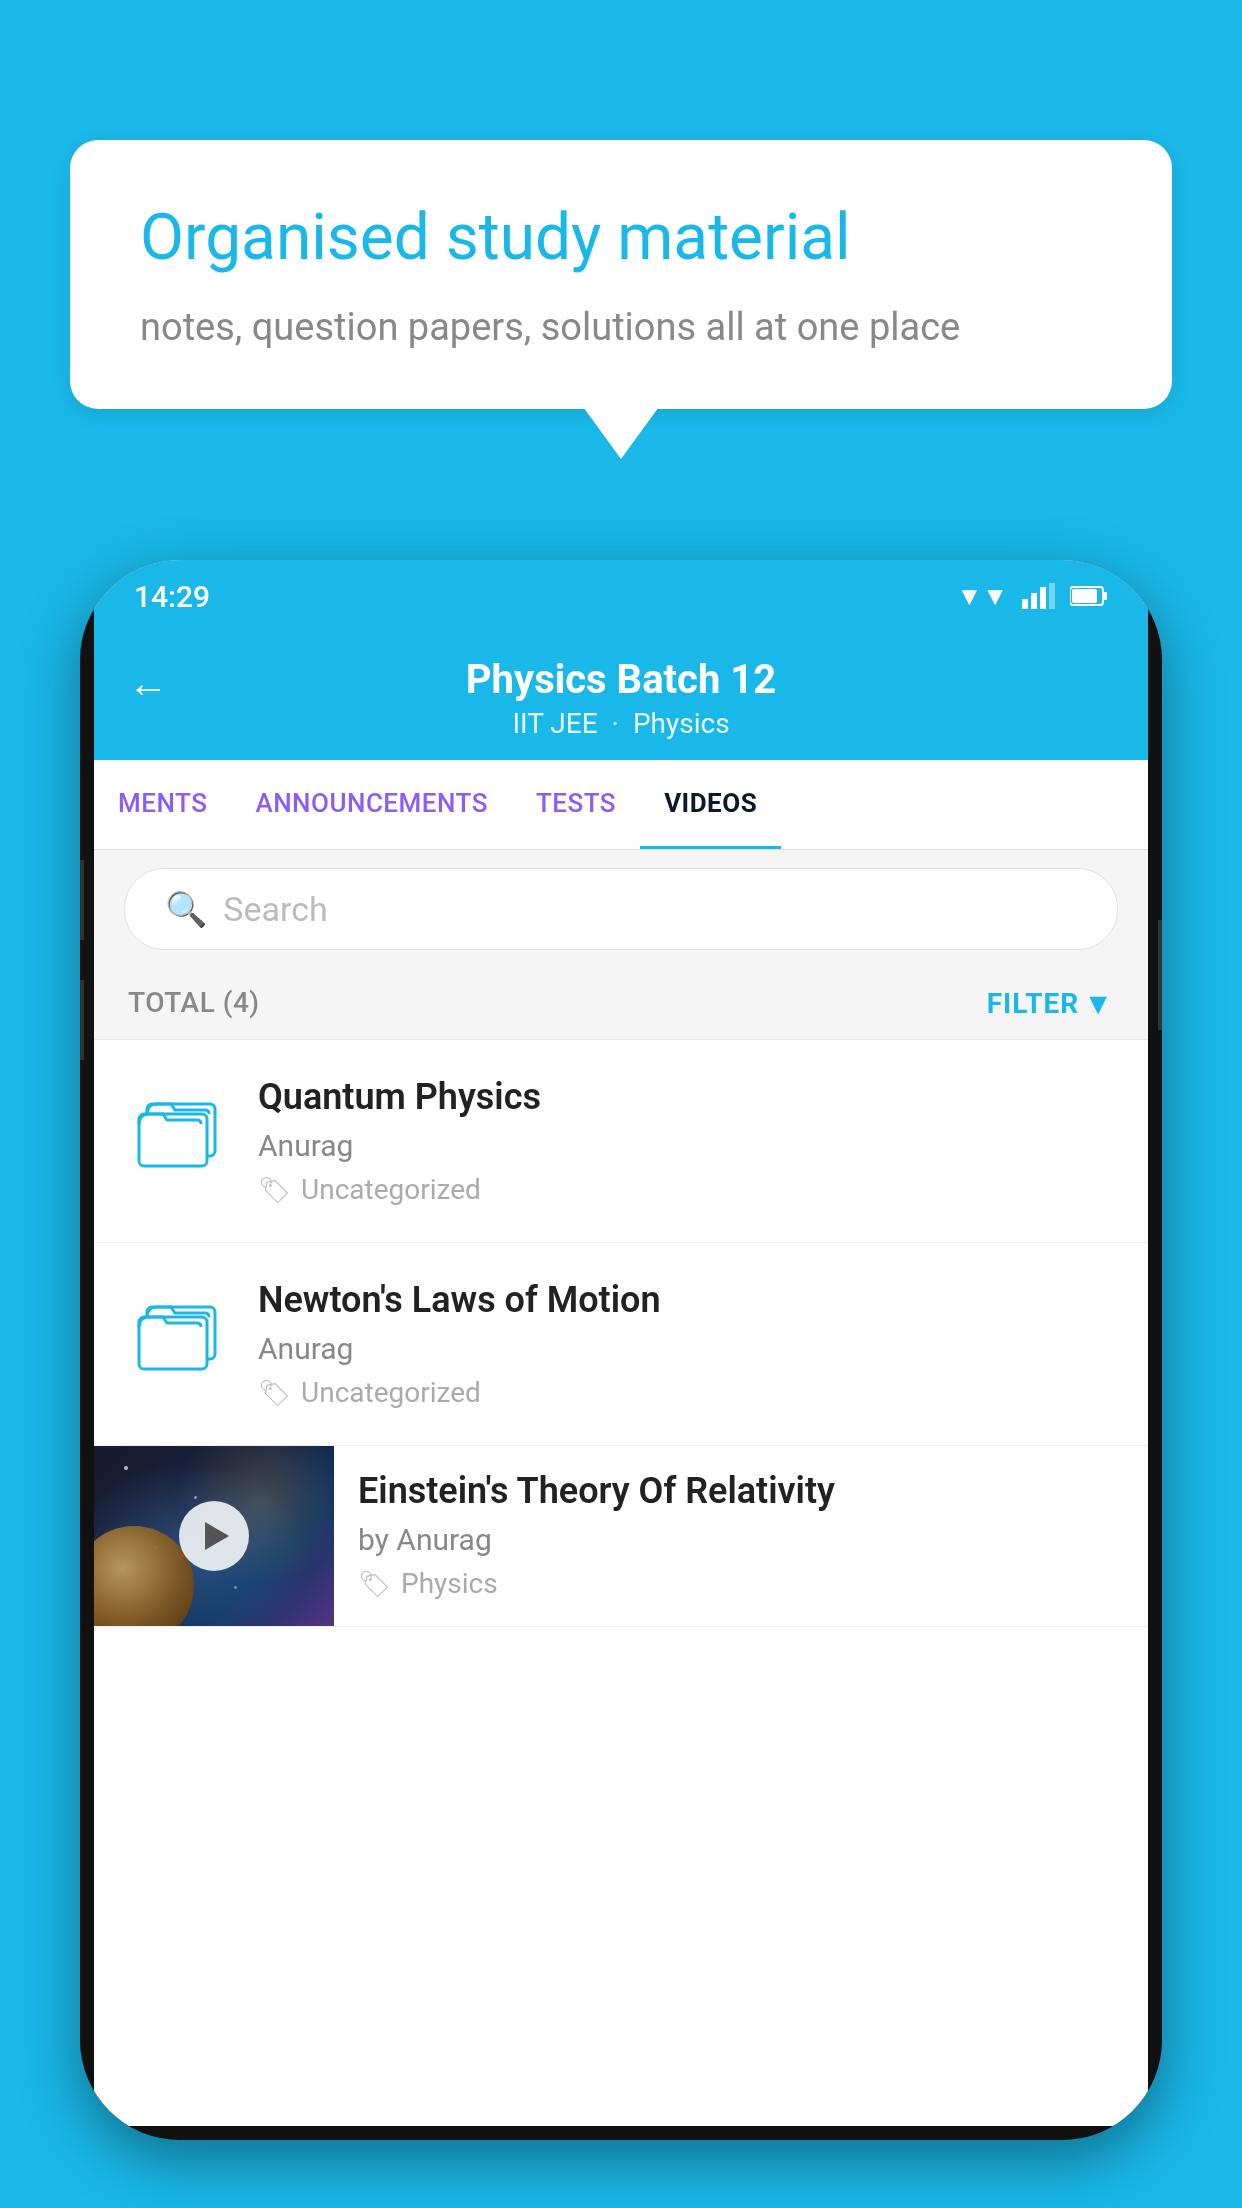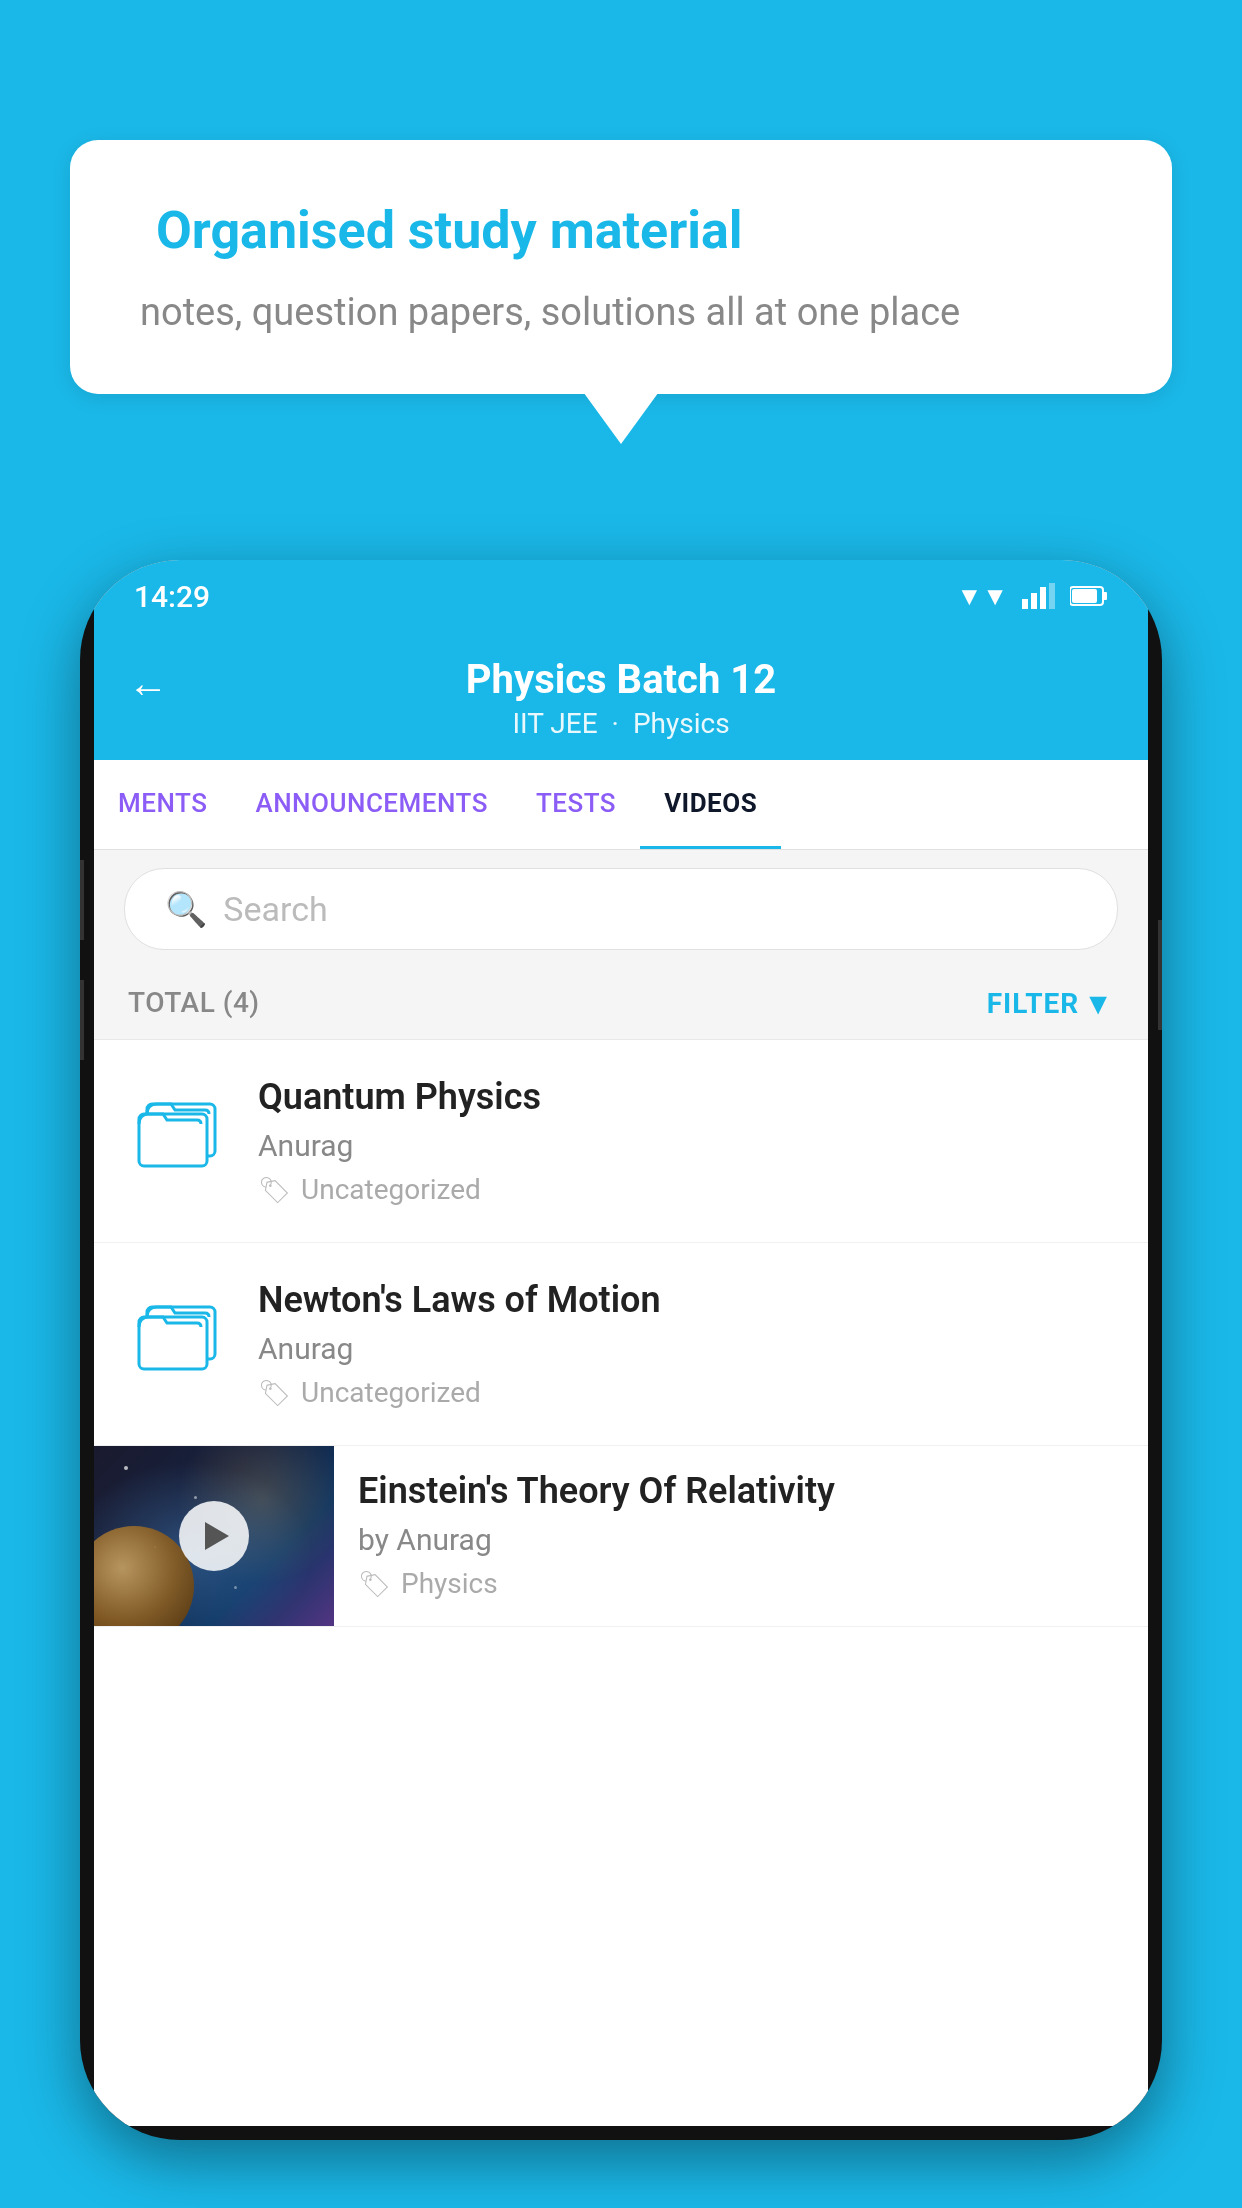--- a/index.html
+++ b/index.html
@@ -37,25 +37,24 @@
       transform: translateX(-50%);
       width: 0;
       height: 0;
       border-left: 40px solid transparent;
       border-right: 40px solid transparent;
       border-top: 55px solid white;
     }
 
     .speech-bubble h1 {
       color: #1ab8e8;
-      font-size: 52px;
-      font-weight: 700;
+      font-size: 64px;
+      font-weight: 400;
       line-height: 1.2;
       margin-bottom: 28px;
-      margin-left: 16px;
     }
 
     .speech-bubble p {
       color: #888;
       font-size: 38px;
       font-weight: 400;
     }
 
     
     .phone-wrapper {

